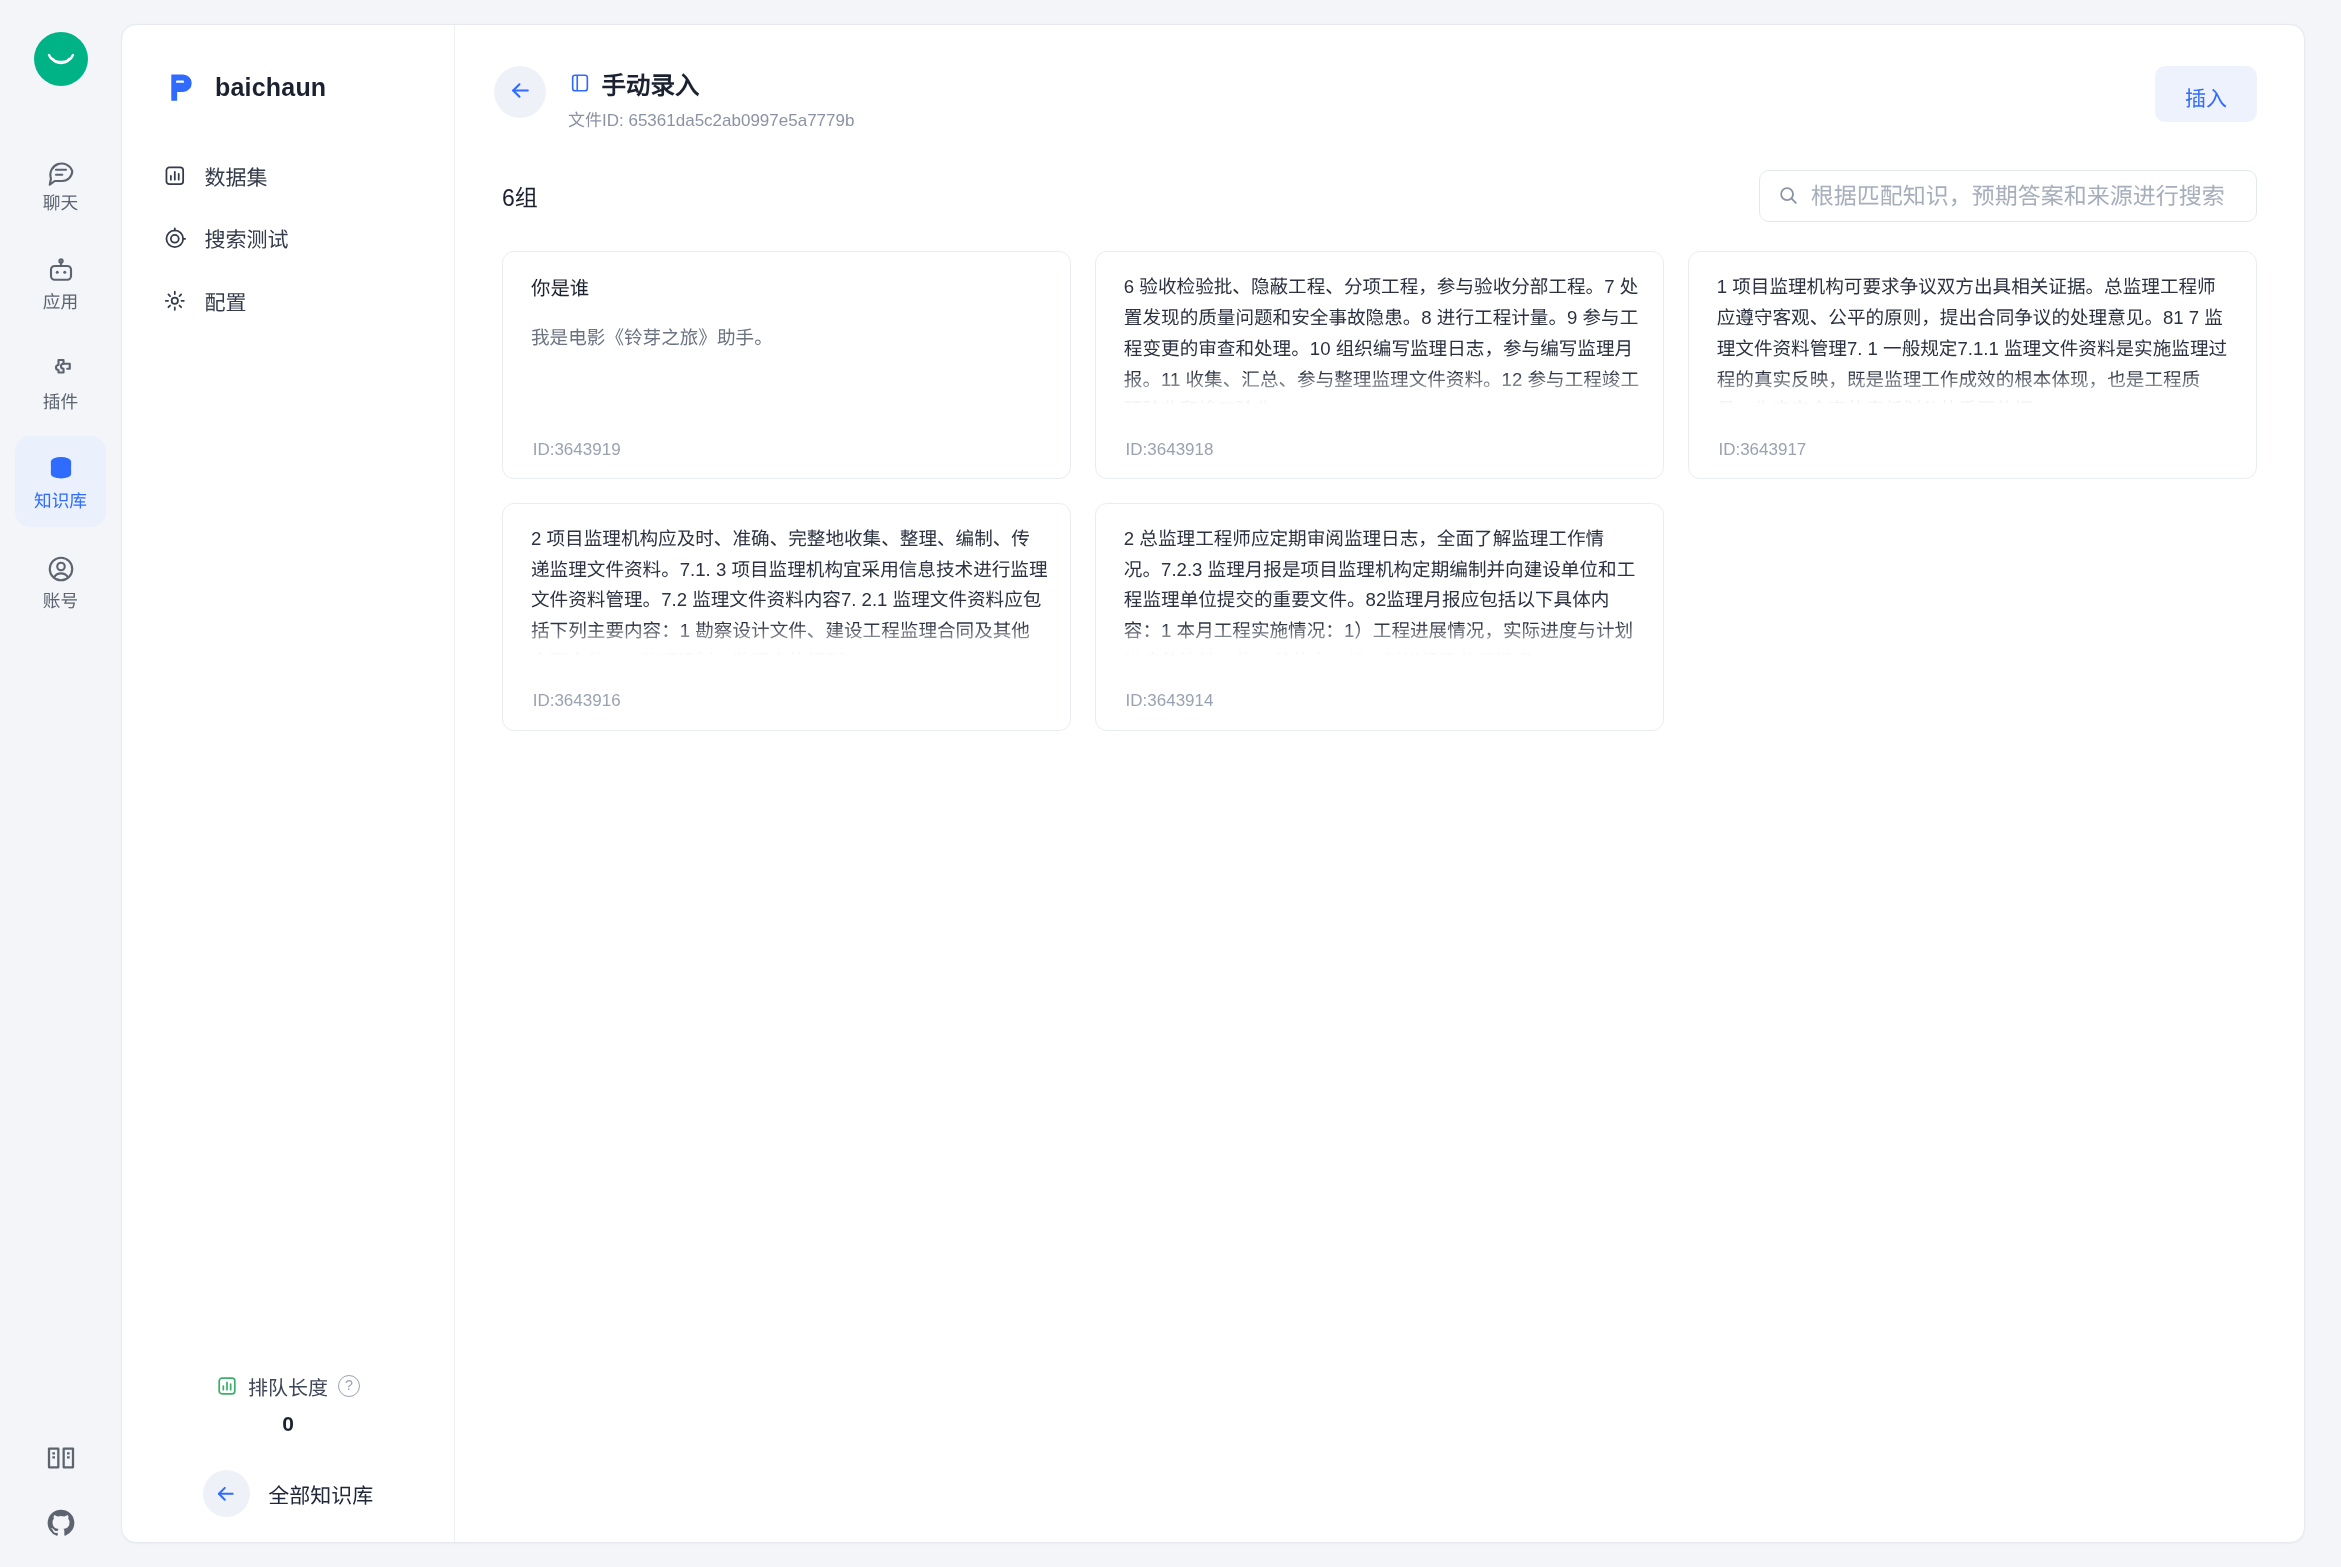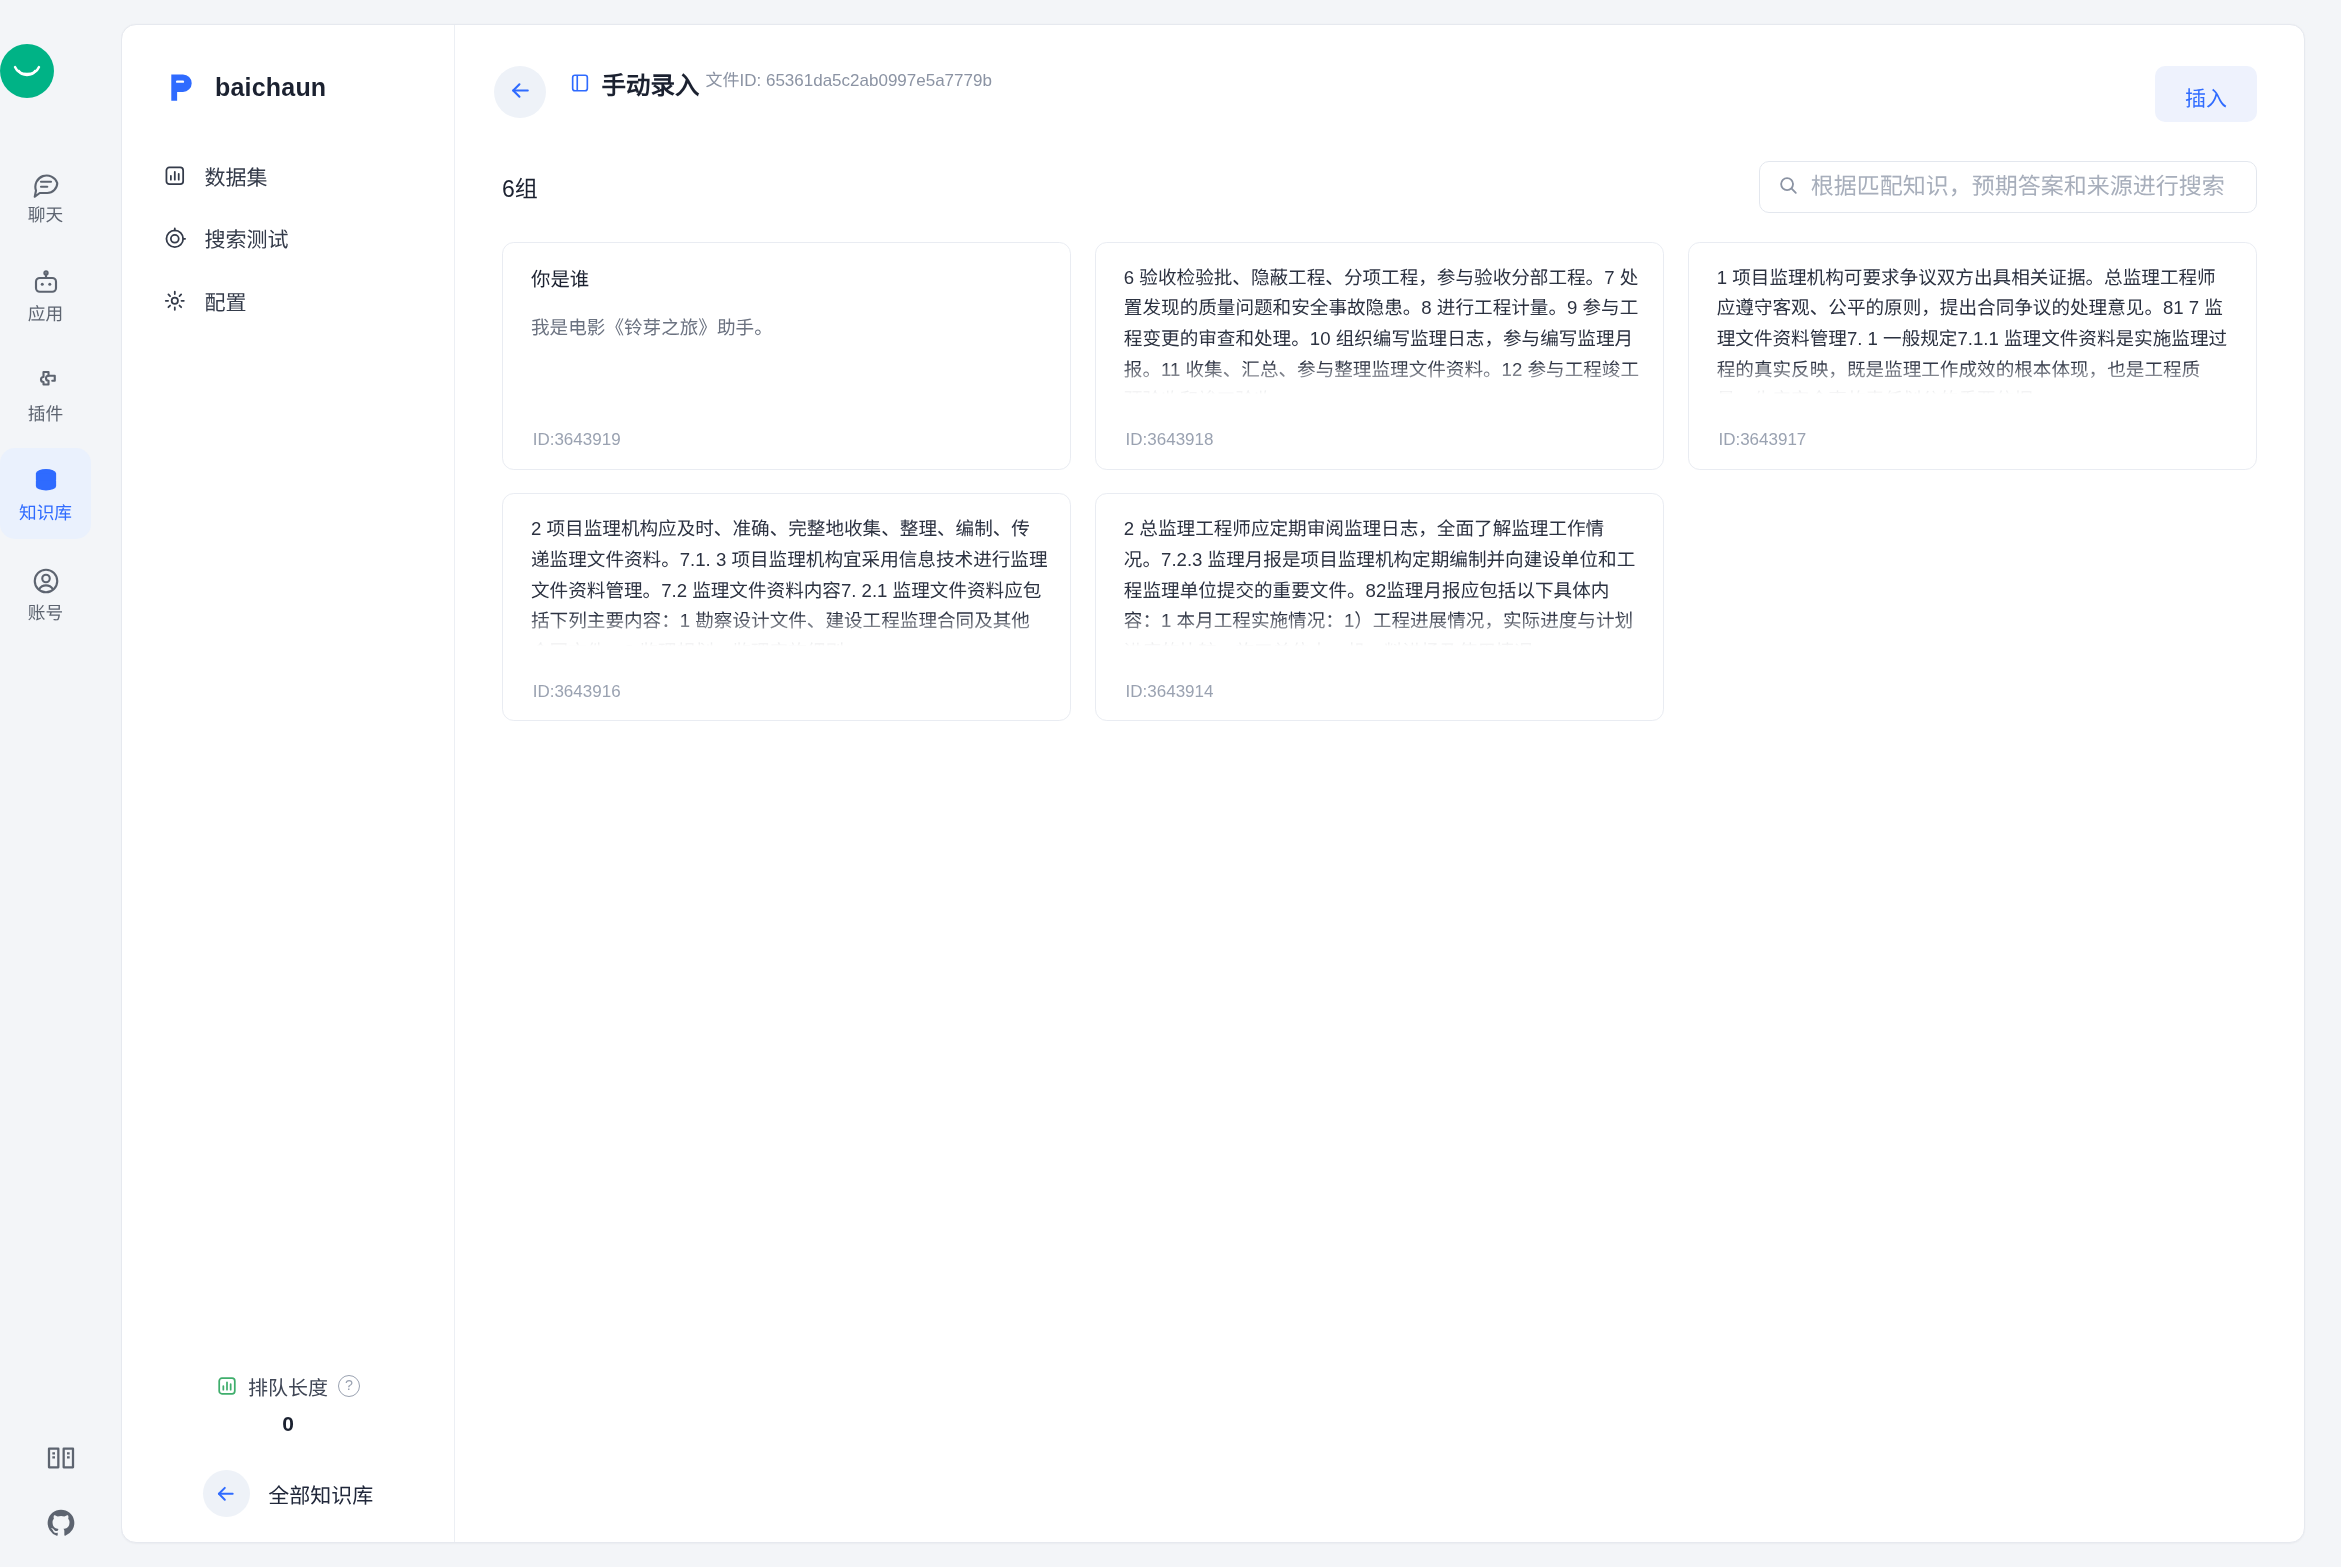--- a/index.html
+++ b/index.html
@@ -16,21 +16,22 @@
   }
 
   
   .rail {
     width: 121px;
     flex: 0 0 121px;
     height: 100%;
     background: #f3f5f8;
     display: flex;
     flex-direction: column;
-    padding-top: 44px;
+    align-items: center;
+    padding-top: 32px;
     position: relative;
   }
   .logo-badge {
     width: 54px; height: 54px;
     border-radius: 50%;
     background: #00b386;
     display: flex; align-items: center; justify-content: center;
     margin-bottom: 52px;
   }
   .logo-badge svg { width: 32px; height: 32px; }
@@ -160,21 +161,21 @@
     gap: 22px;
   }
   .back-btn {
     width: 52px; height: 52px; border-radius: 50%;
     background: #eef2f8;
     display: flex; align-items: center; justify-content: center;
     cursor: pointer;
     flex: 0 0 52px;
   }
   .back-btn svg { width: 25px; height: 25px; }
-  .title-block { display: flex; flex-direction: row; gap: 5.9px; }
+  .title-block { display: flex; flex-direction: column; gap: 5.9px; }
   .title-line { display: flex; align-items: center; gap: 10px; }
   .title-ico { width: 23.6px; height: 23.6px; display:flex; align-items:center;justify-content:center;}
   .title-ico svg { width: 22px; height: 22px; }
   .title-text { font-size: 24.5px; font-weight: bold; color: #1b2130; }
   .subtitle { font-size: 17px; color: #8b93a3; }
 
   .insert-btn {
     margin-left: auto;
     background: #eef2fd;
     color: #2f6bff;

